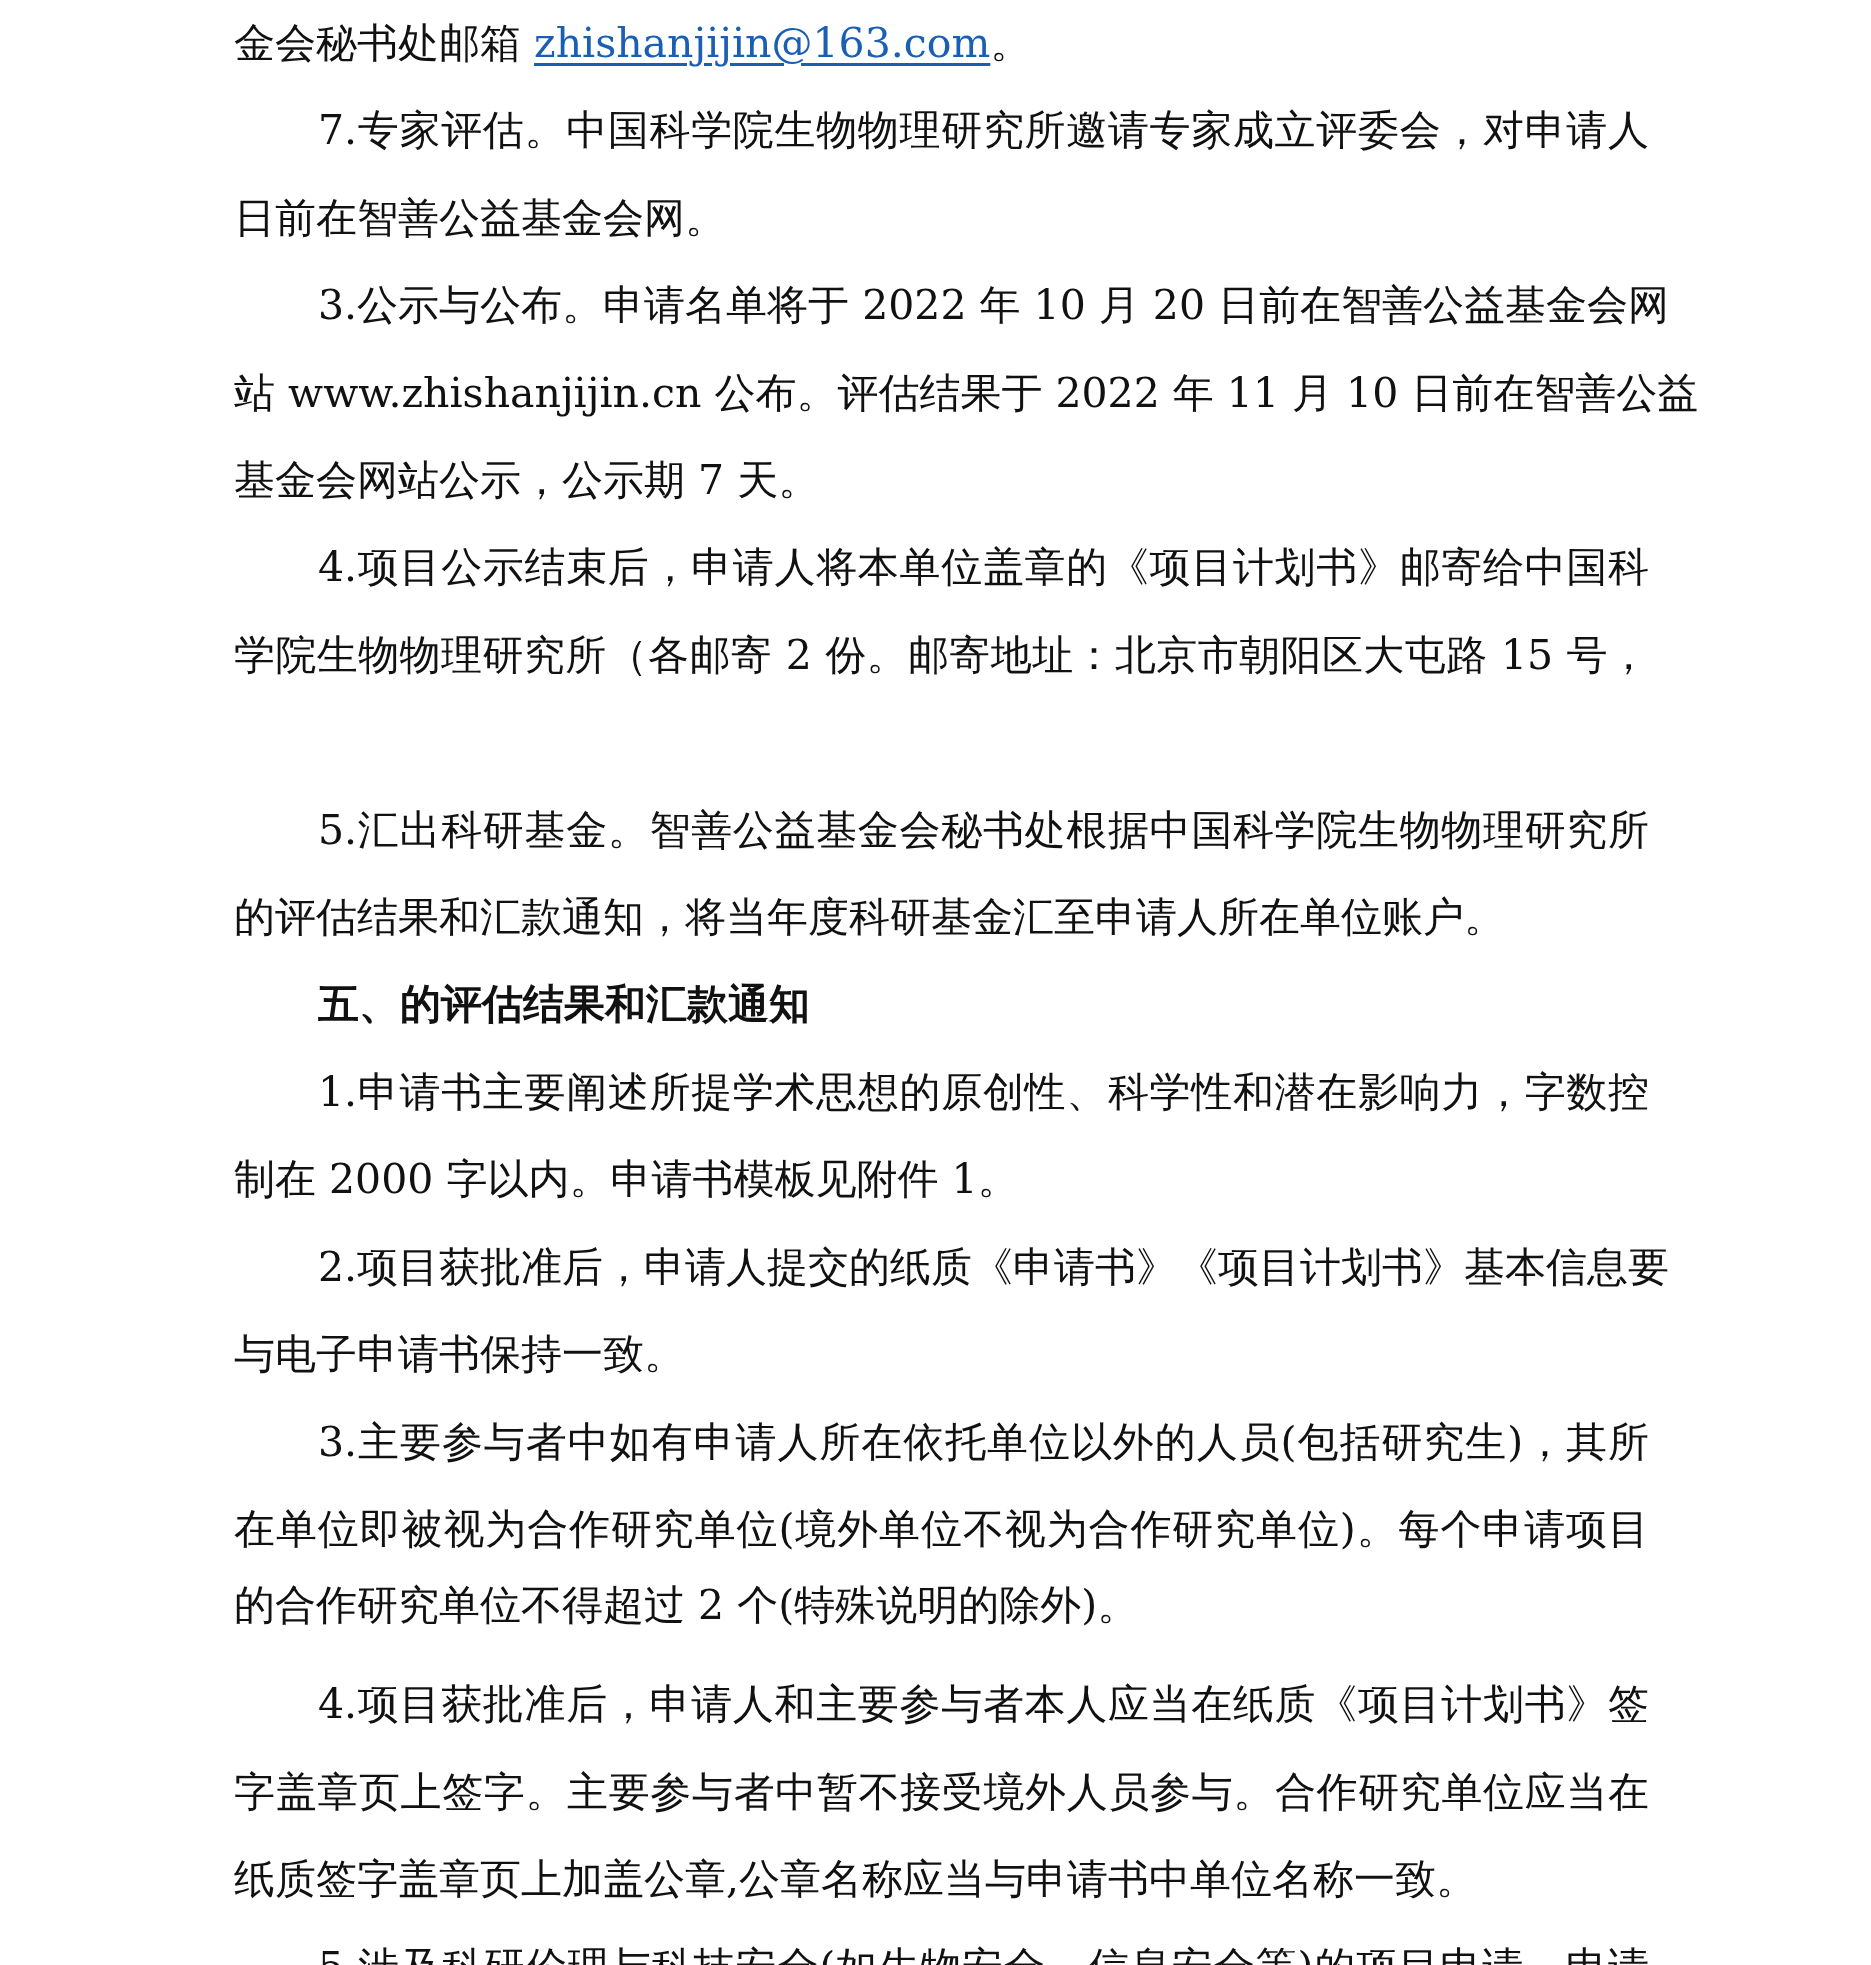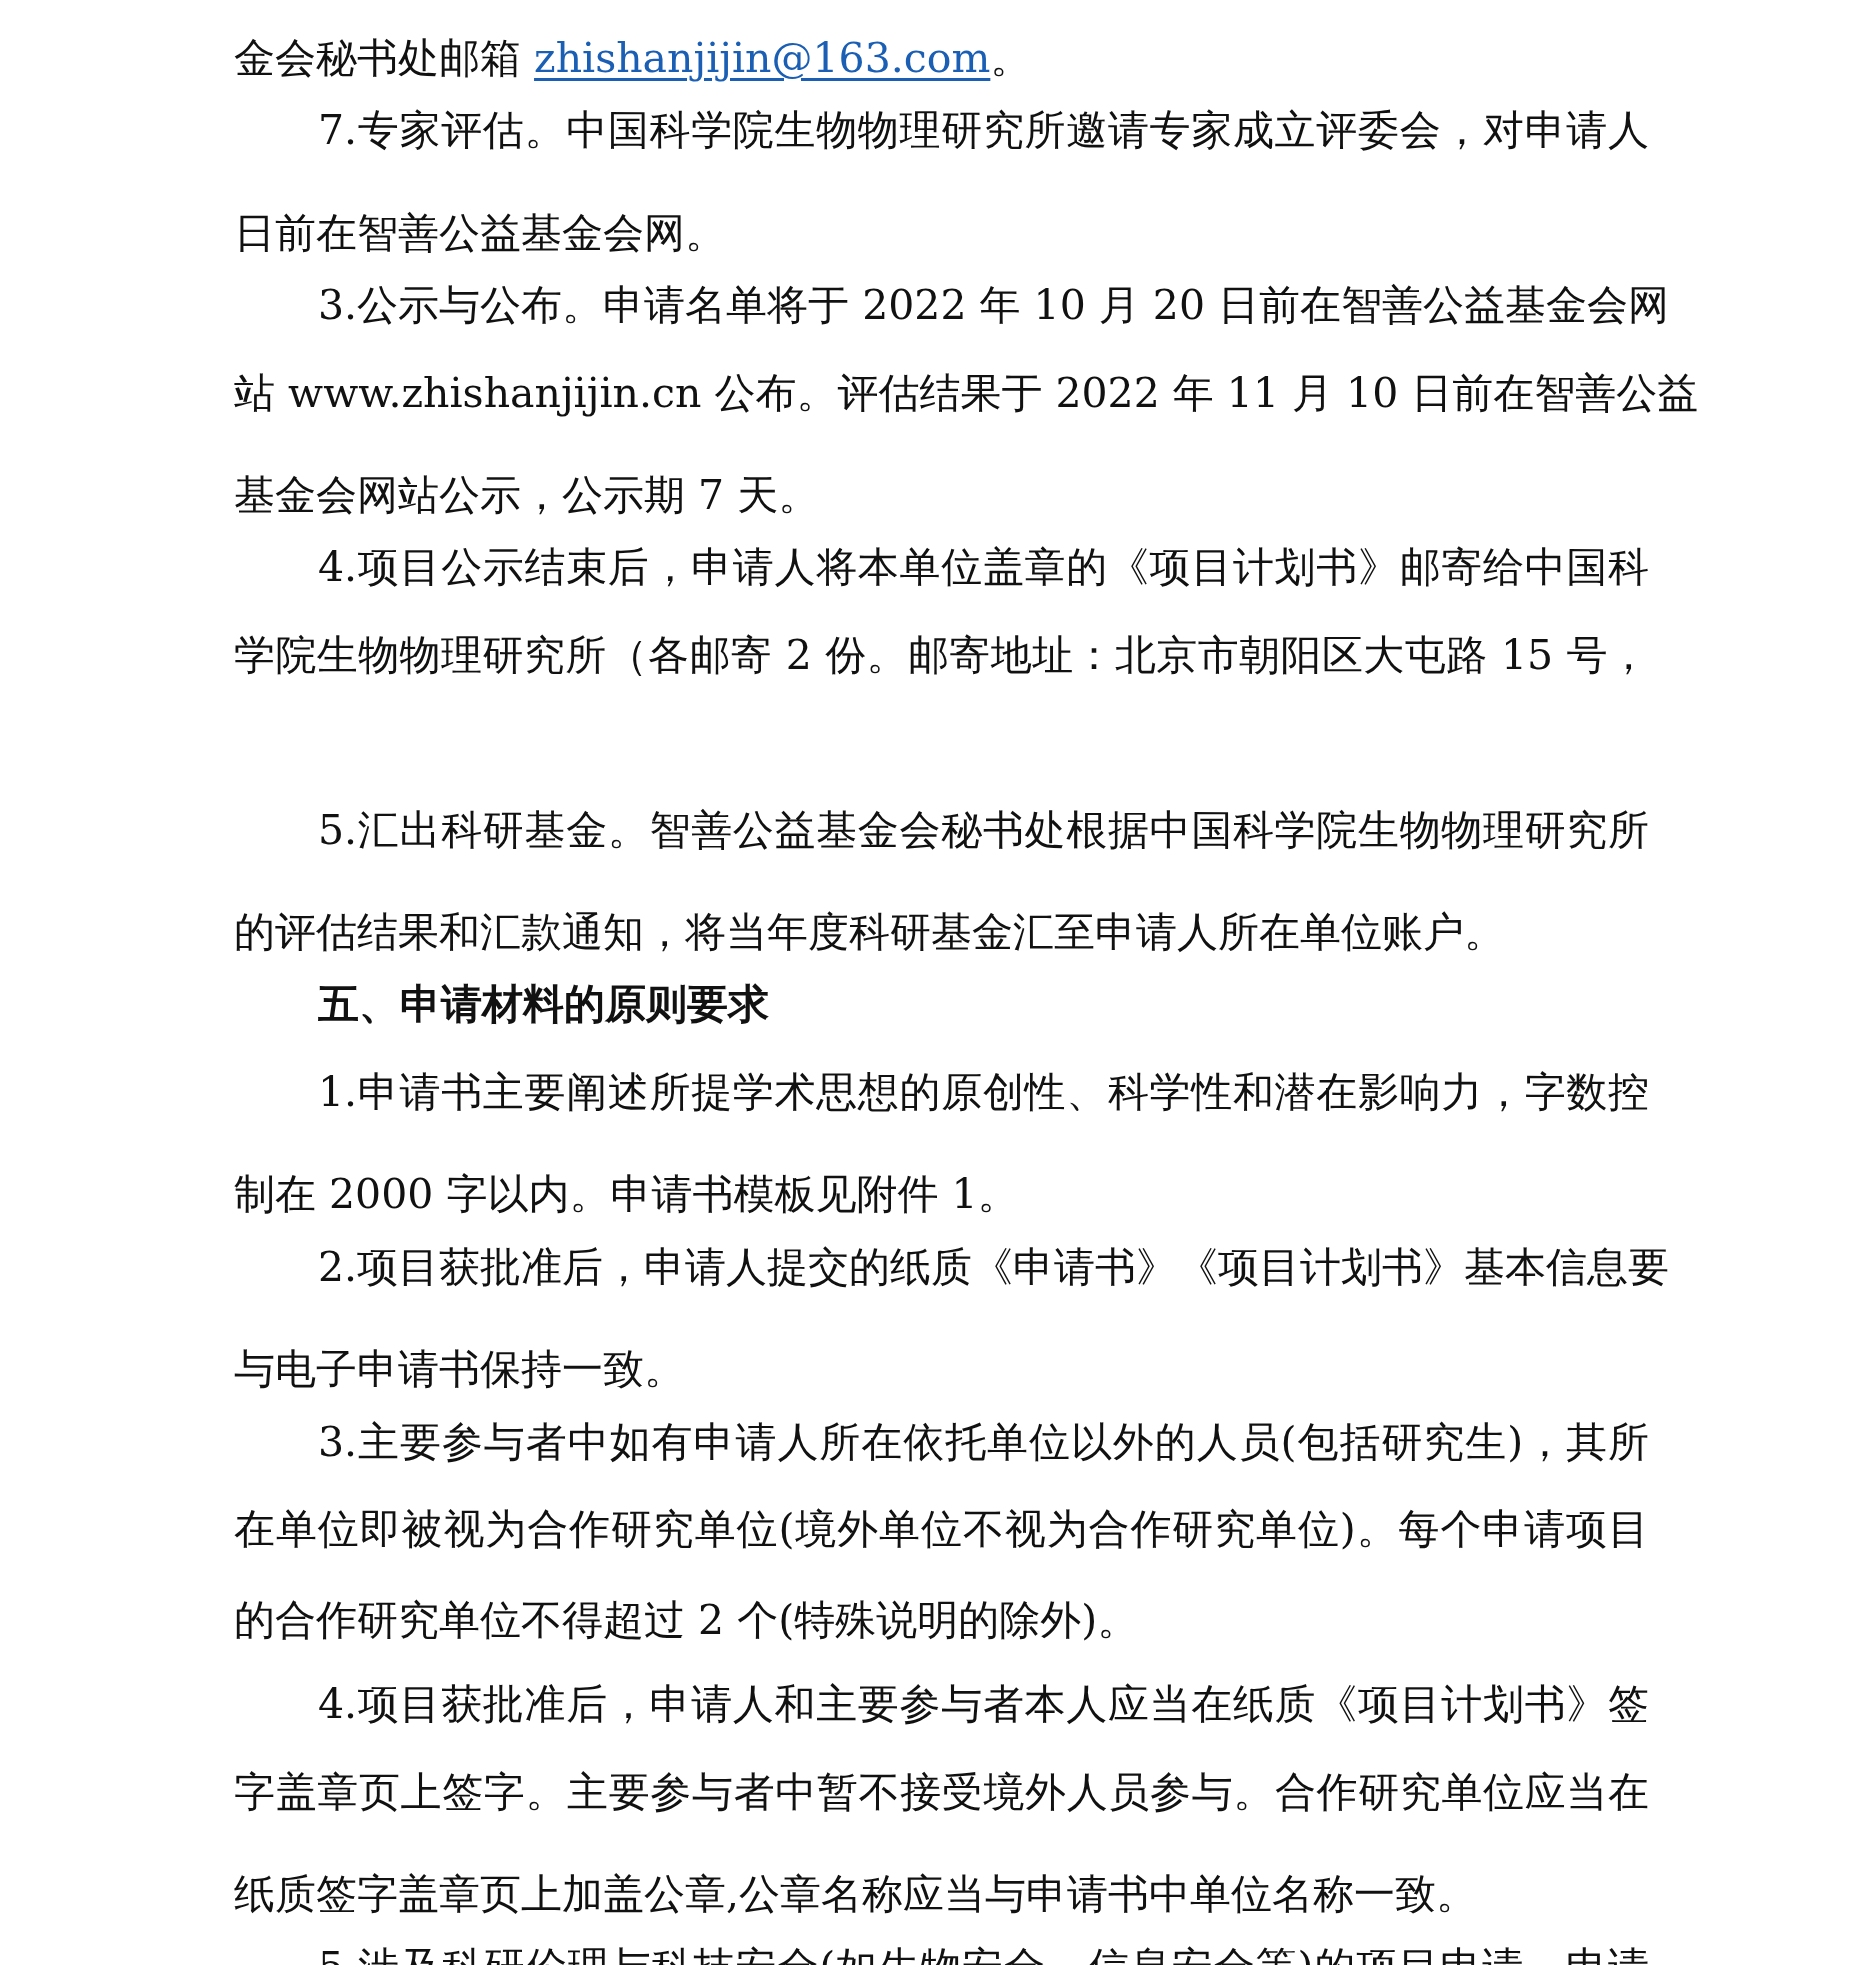--- a/index.html
+++ b/index.html
@@ -5,21 +5,21 @@
   html, body { margin:0; padding:0; background:#ffffff; }
   body { width:1872px; height:2247px; position:relative; overflow:hidden; }
   .page { position:absolute; left:0; top:0; width:1872px; height:2247px; background:#fff; }
   .line {
     position:absolute; left:234px; width:1415px; height:59px;
     font-family:"DejaVu Serif","Liberation Serif",serif;
     font-size:41px; line-height:59px; color:#111;
     white-space:nowrap; text-align:justify; text-align-last:justify;
     letter-spacing:0px;
   }
-  .line.last { text-align-last:left;margin-top:15px; }
+  .line.last { text-align-last:left; }
   .indent { left:318px; width:1331px; }
   .heading { font-weight:bold; font-family:"DejaVu Sans","Liberation Sans",sans-serif; text-align-last:left; }
   .link { color:#1a5fb4; text-decoration:underline; text-decoration-thickness:3.1px; text-underline-offset:5.5px; }
 </style>
 </head>
 <body>
 
 <div class="page">
 
   <div class="line last" style="top:13.8px">
@@ -32,21 +32,21 @@
   <div class="line indent" style="top:276px">3.公示与公布。申请名单将于 2022 年 10 月 20 日前在智善公益基金会网</div>
   <div class="line" style="top:364px">站 www.zhishanjijin.cn 公布。评估结果于 2022 年 11 月 10 日前在智善公益</div>
   <div class="line last" style="top:451px">基金会网站公示，公示期 7 天。</div>
 
   <div class="line indent" style="top:538px">4.项目公示结束后，申请人将本单位盖章的《项目计划书》邮寄给中国科</div>
   <div class="line" style="top:626px">学院生物物理研究所（各邮寄 2 份。邮寄地址：北京市朝阳区大屯路 15 号，</div>
 
   <div class="line indent" style="top:801px">5.汇出科研基金。智善公益基金会秘书处根据中国科学院生物物理研究所</div>
   <div class="line last" style="top:888px">的评估结果和汇款通知，将当年度科研基金汇至申请人所在单位账户。</div>
 
-  <div class="line indent heading" style="top:975px">五、申请材料的原则要求</div>
+  <div class="line indent heading" style="top:975px">五、的评估结果和汇款通知</div>
 
   <div class="line indent" style="top:1063px">1.申请书主要阐述所提学术思想的原创性、科学性和潜在影响力，字数控</div>
   <div class="line last" style="top:1150px">制在 2000 字以内。申请书模板见附件 1。</div>
 
   <div class="line indent" style="top:1238px">2.项目获批准后，申请人提交的纸质《申请书》《项目计划书》基本信息要</div>
   <div class="line last" style="top:1325px">与电子申请书保持一致。</div>
 
   <div class="line indent" style="top:1413px">3.主要参与者中如有申请人所在依托单位以外的人员(包括研究生)，其所</div>
   <div class="line" style="top:1500px">在单位即被视为合作研究单位(境外单位不视为合作研究单位)。每个申请项目</div>
   <div class="line last" style="top:1576px">的合作研究单位不得超过 2 个(特殊说明的除外)。</div>

